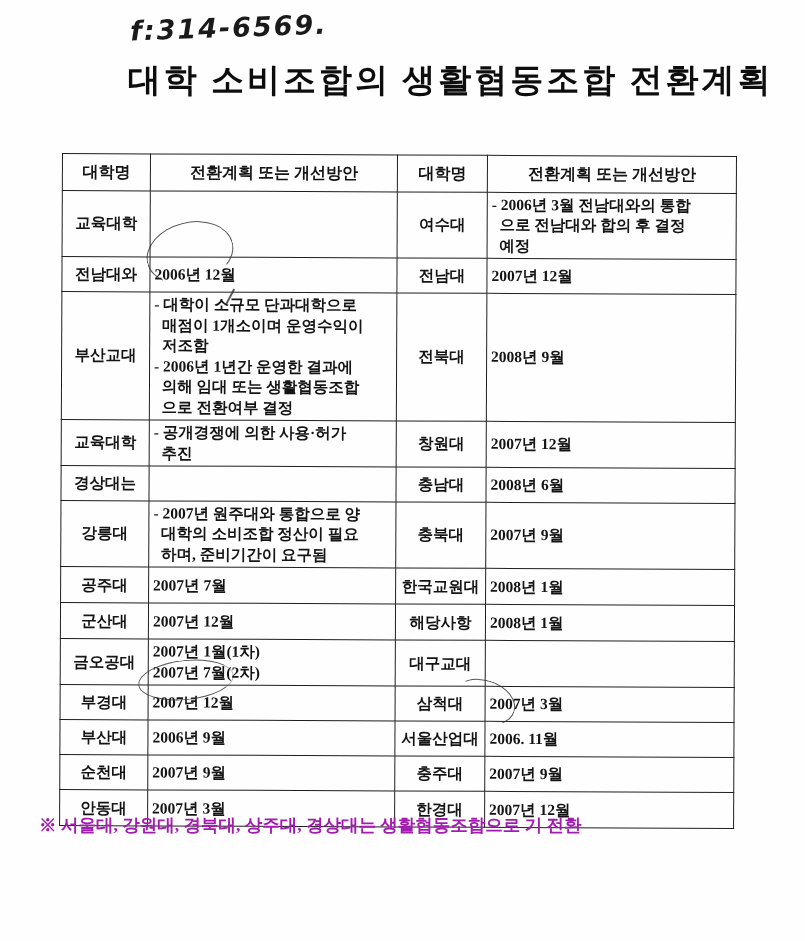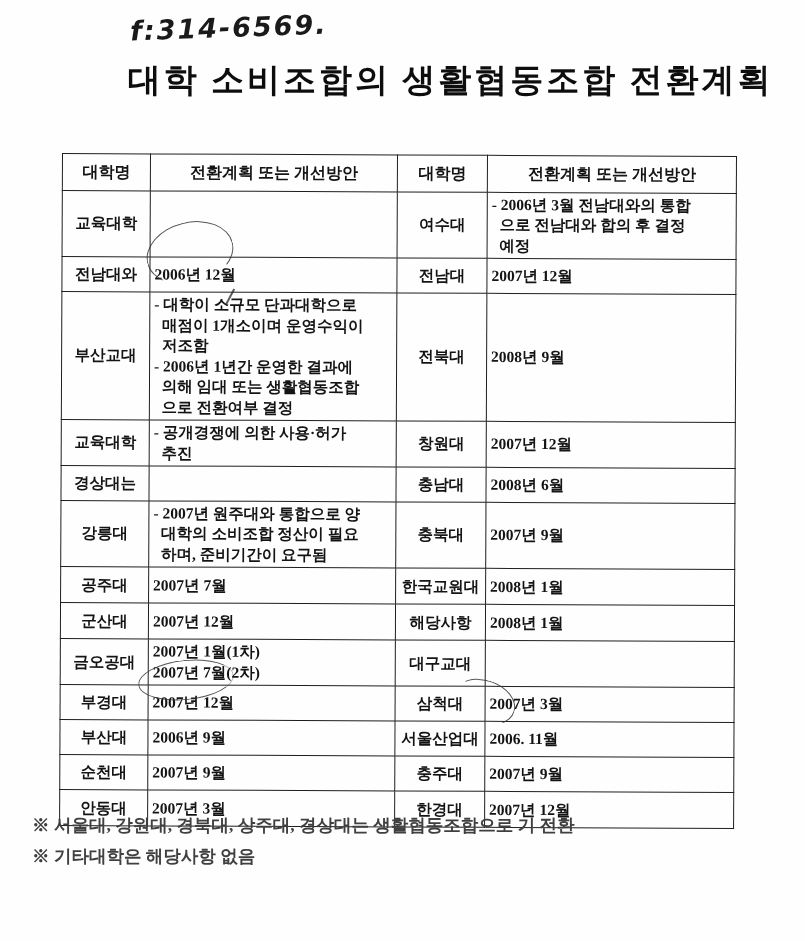--- a/index.html
+++ b/index.html
@@ -35,22 +35,22 @@
     padding:2px 4px;vertical-align:middle;color:#141414;
   }
   table.grid th{font-size:16px;font-weight:700;text-align:center;}
   td.name{text-align:center;margin-left:44px;}
   td.plan{white-space:pre-line;text-align:left;padding-left:6px;}
   td.cat{font-weight:800;font-size:16.5px;}
   tr.h37{height:37px;} tr.h62{height:62px;} tr.h35{height:35px;}
   tr.h122{height:122px;} tr.h42{height:42px;} tr.h46{height:46px;}
   tr.h36{height:36px;}
   .footnotes{
-    position:absolute;left:32px;top:810px;width:720px;
-    font-size:17.5px;font-weight:600;line-height:1.75;color:#404040;
+    position:absolute;left:39px;top:810px;width:720px;
+    font-size:17.5px;font-weight:600;line-height:1.75;color:#a21caf;
   }
   .circ{
     position:absolute;border:1.7px solid rgba(45,45,45,0.8);
     border-radius:50%;pointer-events:none;background:transparent;
   }
   .circ1{left:146px;top:222px;width:86px;height:60px;
     transform:rotate(-14deg);border-bottom-color:transparent;}
   .circ2{left:138px;top:660px;width:94px;height:38px;transform:rotate(-6deg);
     border-right-color:rgba(45,45,45,0.35);}
   .circ3{left:452px;top:680px;width:62px;height:42px;transform:rotate(18deg);
@@ -175,16 +175,15 @@
     </tbody>
   </table>
 
   <div class="circ circ1"></div>
   <div class="circ circ2"></div>
   <div class="circ circ3"></div>
   <div class="slash-mark"></div>
 
   <div class="footnotes">
     <div>※ 서울대, 강원대, 경북대, 상주대, 경상대는 생활협동조합으로 기 전환</div>
-    <div>※ 기타대학은 해당사항 없음</div>
   </div>
 
 </div>
 
 </body></html>

